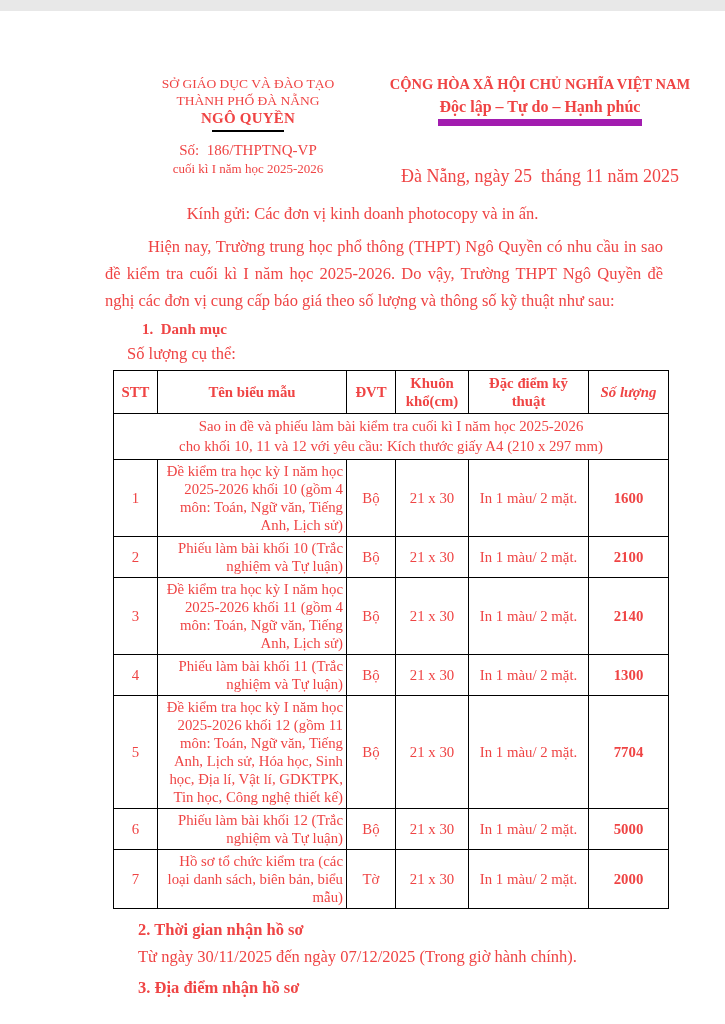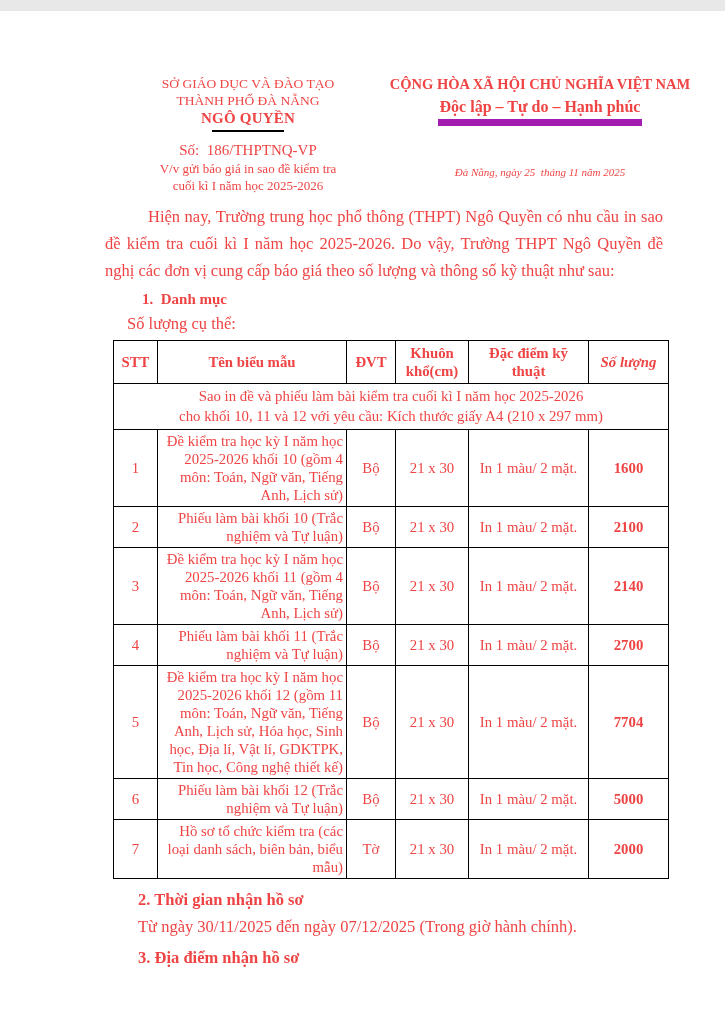--- a/index.html
+++ b/index.html
@@ -14,21 +14,21 @@
   .dh-left{width:312px;margin-left:92px;text-align:center;flex:none;}
   .dh-right{width:304px;margin-left:-16px;text-align:center;flex:none;}
   .agency-line{font-size:13.5px;line-height:17px;}
   .school-line{font-size:15px;font-weight:bold;line-height:18px;letter-spacing:.2px;}
   .short-rule{width:72px;border-top:2px solid #000;margin:3px auto 8px auto;height:0;}
   .doc-number{font-size:15px;line-height:20px;margin-top:3px;white-space:pre-wrap;}
   .doc-subject{font-size:13px;line-height:17px;}
   .motto-title{font-size:14.5px;font-weight:bold;line-height:19px;white-space:nowrap;text-align:center;}
   .motto-sub{display:inline-block;font-size:16px;font-weight:bold;line-height:20px;
              border-bottom:7px solid #a21caf;padding:0 2px 2px 2px;margin-top:3px;}
-  .place-date{font-style:italic;font-size:11px;margin-top:40px;white-space:pre-wrap;}
+  .place-date{font-size:18px;margin-top:40px;white-space:pre-wrap;}
 
   
   .salutation{text-align:center;font-size:16.5px;margin-top:17px;}
   .body-par{margin:9px 62px 0 105px;font-size:16.5px;line-height:27px;
             text-align:justify;text-indent:43px;}
   .sec1-heading{margin:7px 0 0 142px;font-size:15px;font-weight:bold;white-space:pre-wrap;}
   .qty-intro{margin:6px 0 6px 127px;font-size:16.5px;}
 
   
   table.price{border-collapse:collapse;table-layout:fixed;width:555px;margin-left:113px;}
@@ -50,32 +50,32 @@
 
 <div class="page">
 
   <div class="doc-header">
     <div class="dh-left">
       <div class="agency-line">SỞ GIÁO DỤC VÀ ĐÀO TẠO</div>
       <div class="agency-line">THÀNH PHỐ ĐÀ NẴNG</div>
       <div class="school-line">NGÔ QUYỀN</div>
       <div class="short-rule"></div>
       <div class="doc-number">Số:  186/THPTNQ-VP</div>
-      <div class="doc-subject">V/v gửi báo giá in sao đề kiểm tra</div>
       <div class="doc-subject">cuối kì I năm học 2025-2026</div>
     </div>
     <div class="dh-right">
       <div class="motto-title">CỘNG HÒA XÃ HỘI CHỦ NGHĨA VIỆT NAM</div>
       <div>
         <span class="motto-sub">Độc lập – Tự do – Hạnh phúc</span>
       </div>
       <div class="place-date">Đà Nẵng, ngày 25  tháng 11 năm 2025</div>
     </div>
   </div>
 
+  <div class="salutation">Kính gửi: Các đơn vị kinh doanh photocopy và in ấn.</div>
 
   <p class="body-par">Hiện nay, Trường trung học phổ thông (THPT) Ngô Quyền có nhu cầu in sao đề kiểm tra cuối kì I năm học 2025-2026. Do vậy, Trường THPT Ngô Quyền đề nghị các đơn vị cung cấp báo giá theo số lượng và thông số kỹ thuật như sau:</p>
 
   <div class="sec1-heading">1.  Danh mục</div>
   <div class="qty-intro">Số lượng cụ thể:</div>
 
   <table class="price">
     <colgroup>
       <col style="width:44px">
         <col style="width:189px">
@@ -124,21 +124,21 @@
         <td class="c-center">21 x 30</td>
         <td class="c-center">In 1 màu/ 2 mặt.</td>
         <td class="c-qty">2140</td>
       </tr>
       <tr>
         <td class="c-center">4</td>
         <td class="c-name">Phiếu làm bài khối 11 (Trắc nghiệm và Tự luận)</td>
         <td class="c-center">Bộ</td>
         <td class="c-center">21 x 30</td>
         <td class="c-center">In 1 màu/ 2 mặt.</td>
-        <td class="c-qty">2700</td>
+        <td class="c-qty">1300</td>
       </tr>
       <tr>
         <td class="c-center">5</td>
         <td class="c-name">Đề kiểm tra học kỳ I năm học 2025-2026 khối 12 (gồm 11 môn: Toán, Ngữ văn, Tiếng Anh, Lịch sử, Hóa học, Sinh học, Địa lí, Vật lí, GDKTPK, Tin học, Công nghệ thiết kế)</td>
         <td class="c-center">Bộ</td>
         <td class="c-center">21 x 30</td>
         <td class="c-center">In 1 màu/ 2 mặt.</td>
         <td class="c-qty">7704</td>
       </tr>
       <tr>

